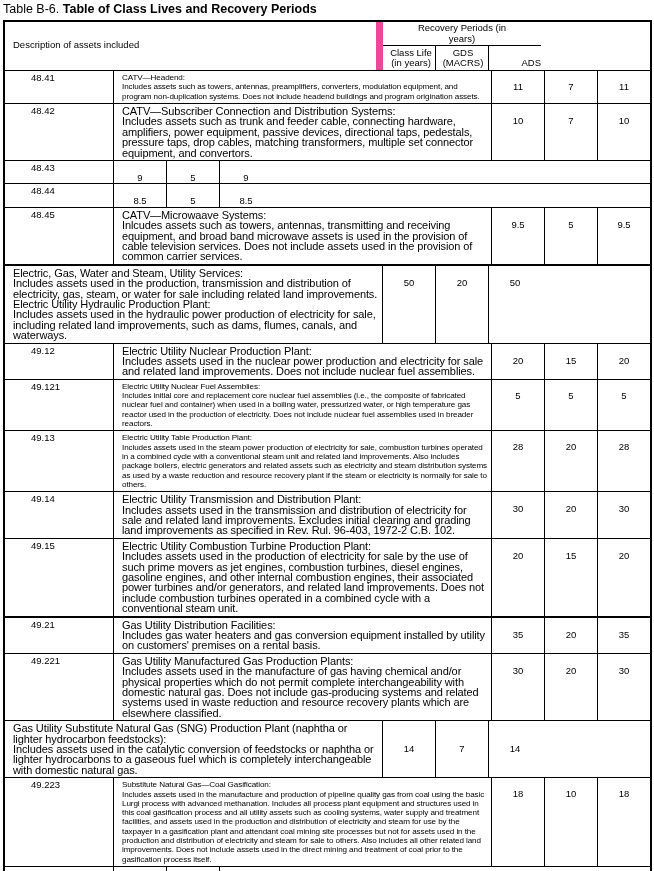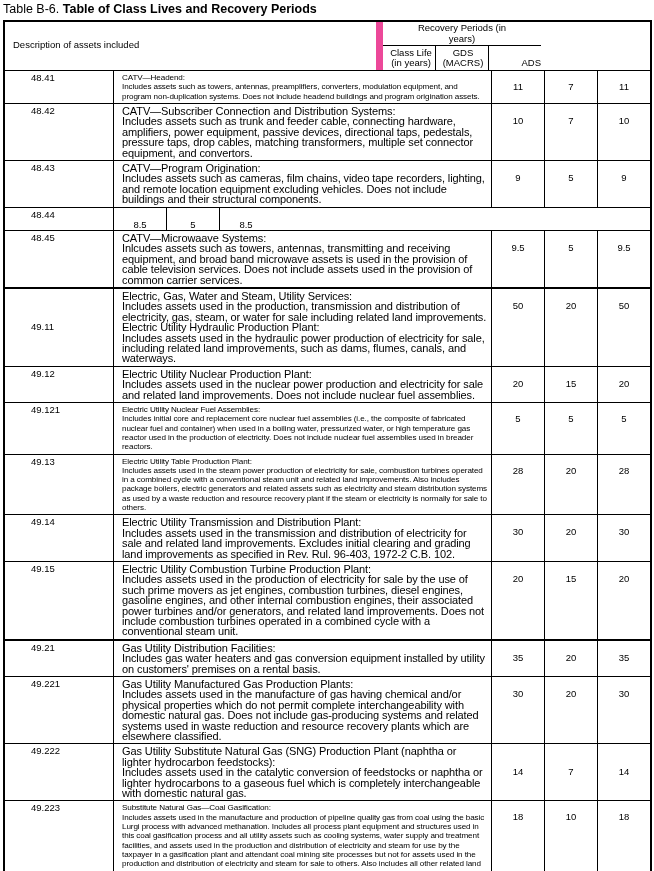--- a/index.html
+++ b/index.html
@@ -88,24 +88,20 @@
           <div class="c c-desc">
             <div class="seg-head txt">CATV—Subscriber Connection and Distribution Systems:</div>
             <div class="seg-text txt">Includes assets such as trunk and feeder cable, connecting hardware, amplifiers, power equipment, passive devices, directional taps, pedestals, pressure taps, drop cables, matching transformers, multiple set connector equipment, and convertors.</div>
           </div>
           <div class="c c-val c-life" style="padding-top: 12px;">10</div>
           <div class="c c-val c-gds" style="padding-top: 12px;">7</div>
           <div class="c c-val c-ads" style="padding-top: 12px;">10</div>
         </div>
         <div class="trow">
           <div class="c c-class">48.43</div>
-          <div class="c c-desc">
-            <div class="seg-head txt">CATV—Program Origination:</div>
-            <div class="seg-text txt">Includes assets such as cameras, film chains, video tape recorders, lighting, and remote location equipment excluding vehicles. Does not include buildings and their structural components.</div>
-          </div>
           <div class="c c-val c-life" style="padding-top: 12px;">9</div>
           <div class="c c-val c-gds" style="padding-top: 12px;">5</div>
           <div class="c c-val c-ads" style="padding-top: 12px;">9</div>
         </div>
         <div class="trow">
           <div class="c c-class">48.44</div>
           <div class="c c-val c-life" style="padding-top: 12px;">8.5</div>
           <div class="c c-val c-gds" style="padding-top: 12px;">5</div>
           <div class="c c-val c-ads" style="padding-top: 12px;">8.5</div>
         </div>
@@ -113,21 +109,20 @@
           <div class="c c-class">48.45</div>
           <div class="c c-desc">
             <div class="seg-head txt">CATV—Microwaave Systems:</div>
             <div class="seg-text txt">Inlcudes assets such as towers, antennas, transmitting and receiving equipment, and broad band microwave assets is used in the provision of cable television services. Does not include assets used in the provision of common carrier services.</div>
           </div>
           <div class="c c-val c-life" style="padding-top: 12px;">9.5</div>
           <div class="c c-val c-gds" style="padding-top: 12px;">5</div>
           <div class="c c-val c-ads" style="padding-top: 12px;">9.5</div>
         </div>
         <div class="trow thick">
-          <div class="c c-class" style="padding-top: 33px;">49.11</div>
           <div class="c c-desc">
             <div class="seg-head txt">Electric, Gas, Water and Steam, Utility Services:</div>
             <div class="seg-text txt">Includes assets used in the production, transmission and distribution of electricity, gas, steam, or water for sale including related land improvements.</div>
             <div class="seg-head txt">Electric Utility Hydraulic Production Plant:</div>
             <div class="seg-text txt">Includes assets used in the hydraulic power production of electricity for sale, including related land improvements, such as dams, flumes, canals, and waterways.</div>
           </div>
           <div class="c c-val c-life" style="padding-top: 12px;">50</div>
           <div class="c c-val c-gds" style="padding-top: 12px;">20</div>
           <div class="c c-val c-ads" style="padding-top: 12px;">50</div>
         </div>
@@ -195,21 +190,20 @@
           <div class="c c-class">49.221</div>
           <div class="c c-desc">
             <div class="seg-head txt">Gas Utility Manufactured Gas Production Plants:</div>
             <div class="seg-text txt">Includes assets used in the manufacture of gas having chemical and/or physical properties which do not permit complete interchangeability with domestic natural gas. Does not include gas-producing systems and related systems used in waste reduction and resource recovery plants which are elsewhere classified.</div>
           </div>
           <div class="c c-val c-life" style="padding-top: 12px;">30</div>
           <div class="c c-val c-gds" style="padding-top: 12px;">20</div>
           <div class="c c-val c-ads" style="padding-top: 12px;">30</div>
         </div>
         <div class="trow">
-          <div class="c c-class">49.222</div>
           <div class="c c-desc">
             <div class="seg-head txt">Gas Utility Substitute Natural Gas (SNG) Production Plant (naphtha or lighter hydrocarbon feedstocks):</div>
             <div class="seg-text txt">Includes assets used in the catalytic conversion of feedstocks or naphtha or lighter hydrocarbons to a gaseous fuel which is completely interchangeable with domestic natural gas.</div>
           </div>
           <div class="c c-val c-life" style="padding-top: 23px;">14</div>
           <div class="c c-val c-gds" style="padding-top: 23px;">7</div>
           <div class="c c-val c-ads" style="padding-top: 23px;">14</div>
         </div>
         <div class="trow small">
           <div class="c c-class">49.223</div>

